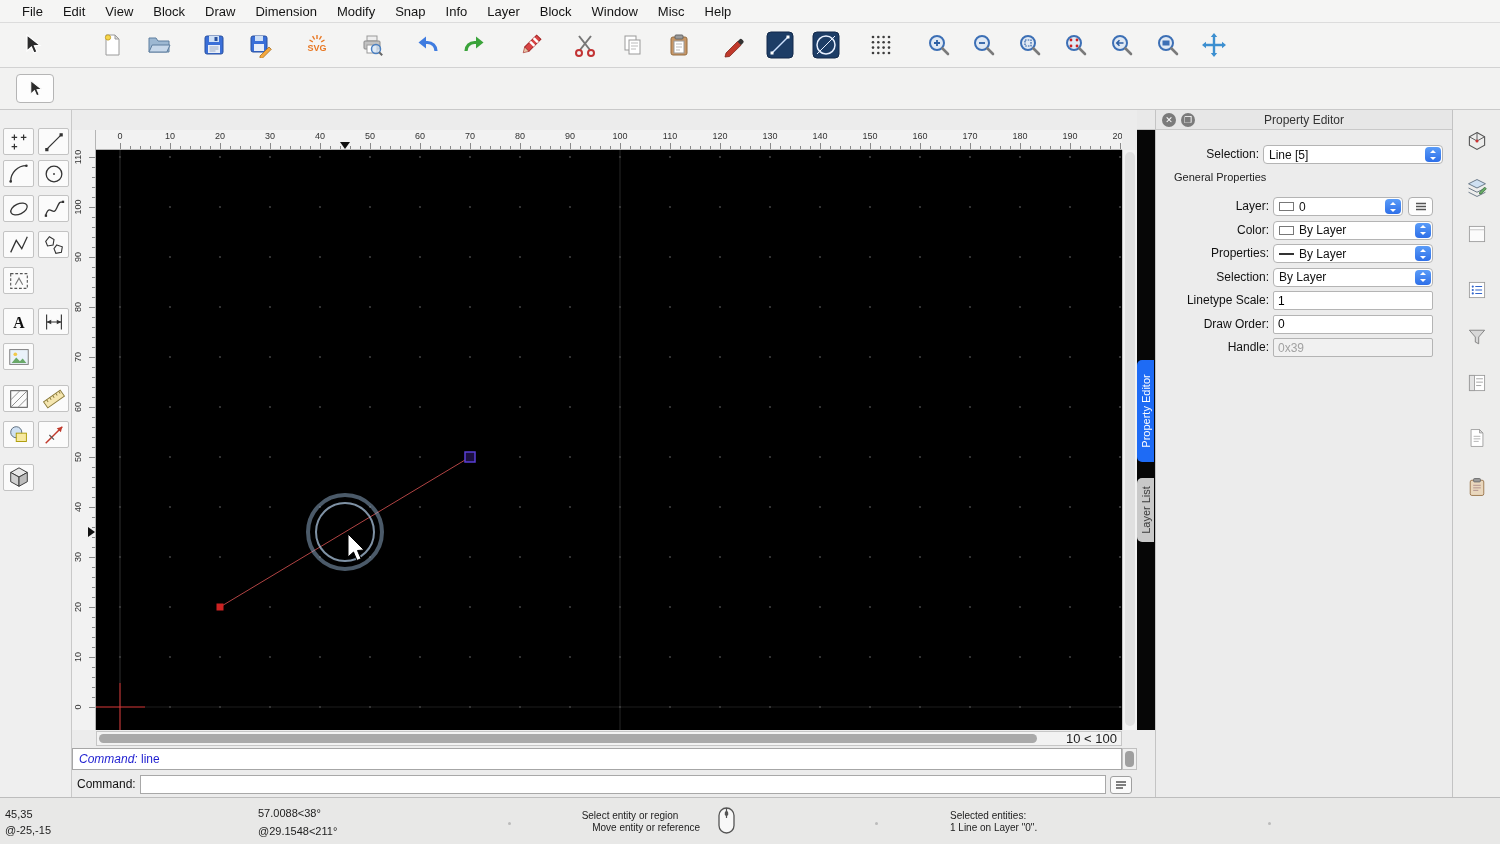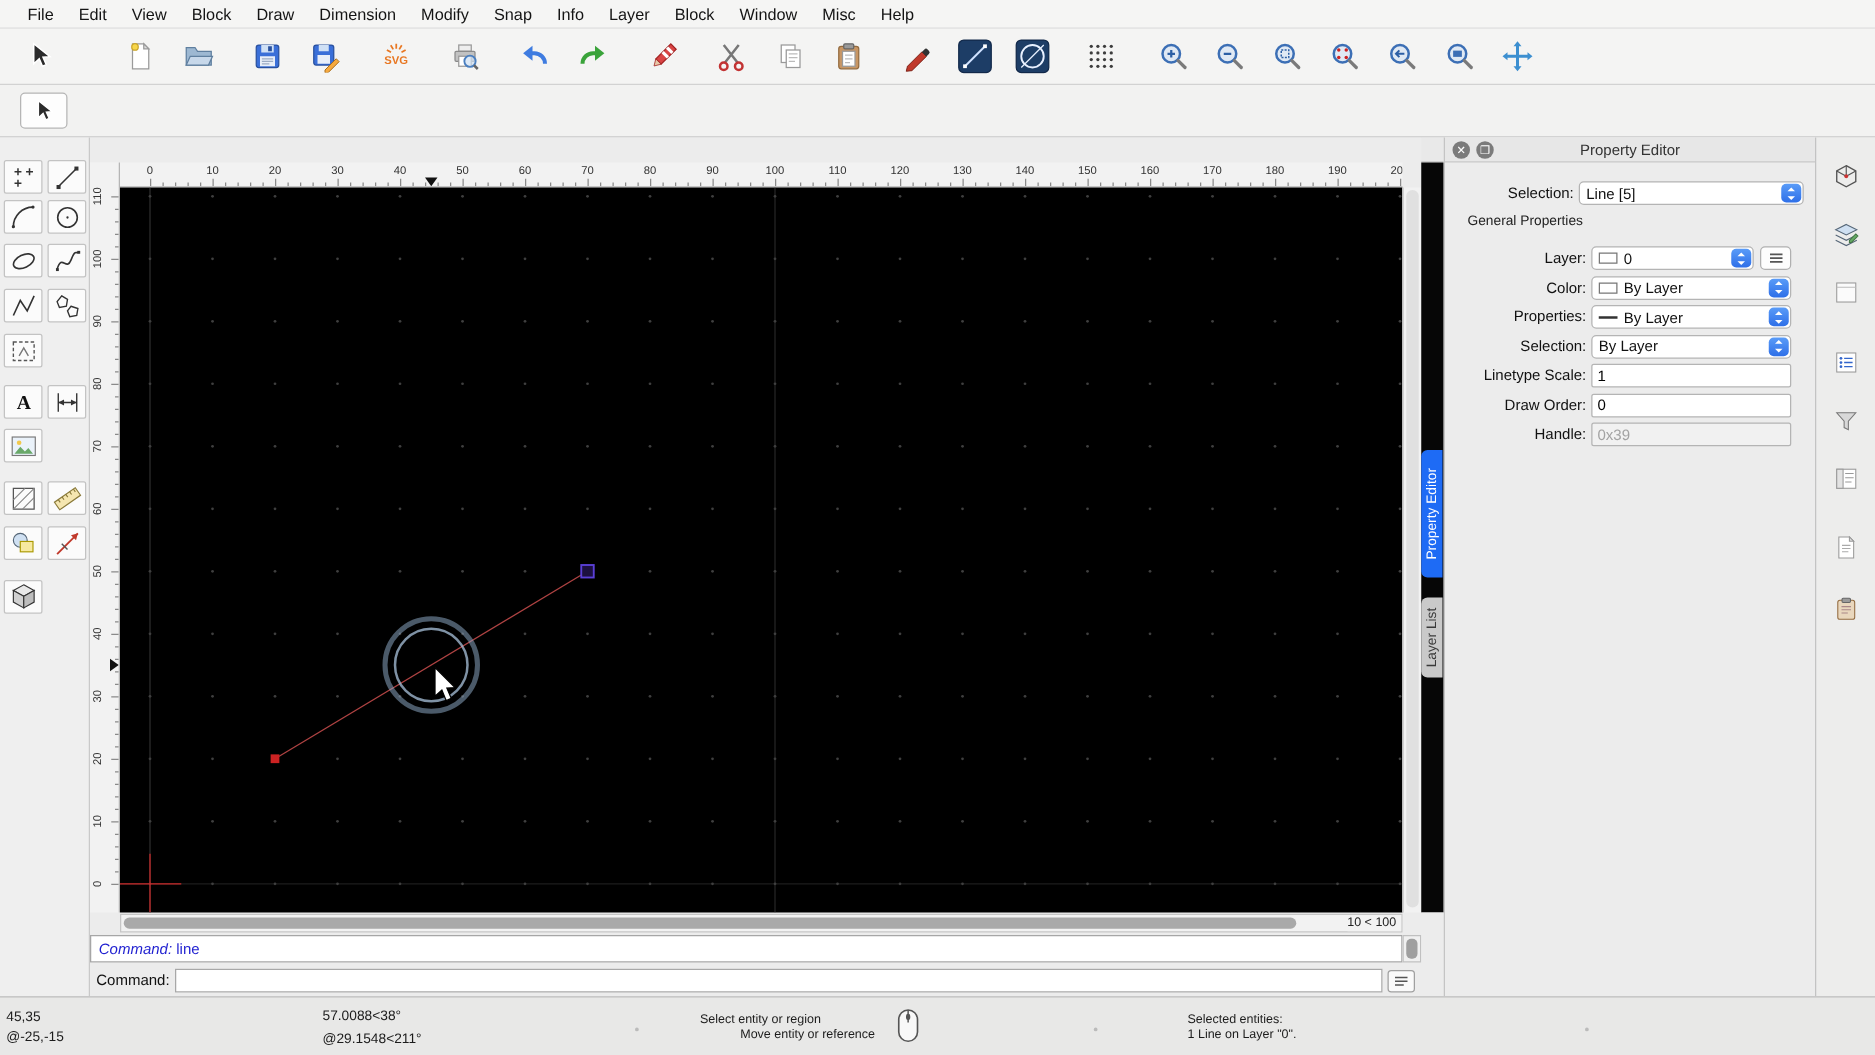--- a/index.html
+++ b/index.html
@@ -30,21 +30,21 @@
 .htick{position:absolute;bottom:0;width:1px;height:3px;background:#8a8a8a}
 .htick.major{height:6px}
 .vnum{position:absolute;left:-8px;width:28px;text-align:center;font-size:9px;color:#333;transform:rotate(-90deg)}
 .vtick{position:absolute;right:0;width:3px;height:1px;background:#8a8a8a}
 .vtick.major{width:6px}
 #hmarker{position:absolute;bottom:0;width:0;height:0;border-left:5px solid transparent;border-right:5px solid transparent;border-top:7px solid #111}
 #vmarker{position:absolute;right:0;width:0;height:0;border-top:5px solid transparent;border-bottom:5px solid transparent;border-left:7px solid #111}
 #canvas{position:absolute;left:24px;top:40px;width:1026px;height:580px;background:#000;overflow:hidden}
 #hscroll{position:absolute;left:24px;top:621px;width:1026px;height:15px;background:#f2f2f2;border:1px solid #c6c6c6}
 #hthumb{position:absolute;left:2px;top:2px;width:938px;height:9px;background:#a9a9a9;border-radius:5px}
-#gridinfo{position:absolute;right:0;top:0;height:13px;padding-right:4px;font-size:10px;color:#222;background:#f2f2f2;line-height:13px}
+#gridinfo{position:absolute;right:0;top:0;height:13px;padding-right:4px;font-size:13px;color:#222;background:#f2f2f2;line-height:13px}
 #vscroll{position:absolute;left:1050px;top:40px;width:15px;height:580px;background:#f2f2f2;border-left:1px solid #c6c6c6}
 #vthumb{position:absolute;left:2px;top:2px;width:10px;height:574px;background:#e0e0e0;border-radius:5px}
 #cmdhistory{position:absolute;left:0;top:638px;width:1050px;height:22px;background:#fff;border:1px solid #a6a6a6;font-size:12px;padding:3px 0 0 6px;color:#1f1fd0}
 #cmdhistory .cprompt{font-style:italic}
 #histscroll{position:absolute;left:1050px;top:638px;width:15px;height:22px;background:#f0f0f0;border:1px solid #c0c0c0}
 #histthumb{position:absolute;left:2px;top:2px;width:9px;height:16px;background:#9f9f9f;border-radius:4px}
 #cmdrow{position:absolute;left:0;top:662px;width:1065px;height:25px;background:#ececec}
 #cmdlabel{position:absolute;left:5px;top:5px;font-size:12px;color:#111}
 #cmdinput{position:absolute;left:68px;top:3px;width:966px;height:19px;border:1px solid #a8a8a8;background:#fff;font-size:12px;padding:0 4px;font-family:"Liberation Sans",sans-serif}
 #cmdbtn{position:absolute;left:1038px;top:4px;width:22px;height:18px;background:#fafafa;border:1px solid #a0a0a0;border-radius:3px;display:flex;align-items:center;justify-content:center}
@@ -1207,21 +1207,21 @@
         </span>
       </div>
   </div>
 
   <div id="statusbar">
     <div class="sb" style="left:5px;top:10px">45,35</div>
     <div class="sb" style="left:5px;top:26px">@-25,-15</div>
     <div class="sb" style="left:258px;top:9px">57.0088&lt;38°</div>
     <div class="sb" style="left:258px;top:27px">@29.1548&lt;211°</div>
     <div class="sb-dot" style="left:508px"></div>
-    <div class="sb sb-small" style="left:560px;top:12px;width:140px;text-align:left">Select entity or region</div>
+    <div class="sb sb-small" style="left:560px;top:12px;width:140px;text-align:center">Select entity or region</div>
     <div class="sb sb-small" style="left:560px;top:24px;width:140px;text-align:right">Move entity or reference</div>
     <div class="sb" style="left:716px;top:8px">
         <svg width="21" height="30" viewBox="0 0 21 30">
           <rect x="3" y="2" width="15" height="25" rx="7.5" fill="#f8f8f8" stroke="#555" stroke-width="1.3"></rect>
           <path d="M10.5 2v10" stroke="#555" stroke-width="1.2"></path>
           <rect x="8.8" y="5" width="3.4" height="5" rx="1.7" fill="#555"></rect>
         </svg>
       </div>
     <div class="sb-dot" style="left:875px"></div>
     <div class="sb sb-small" style="left:950px;top:12px">Selected entities:</div>

